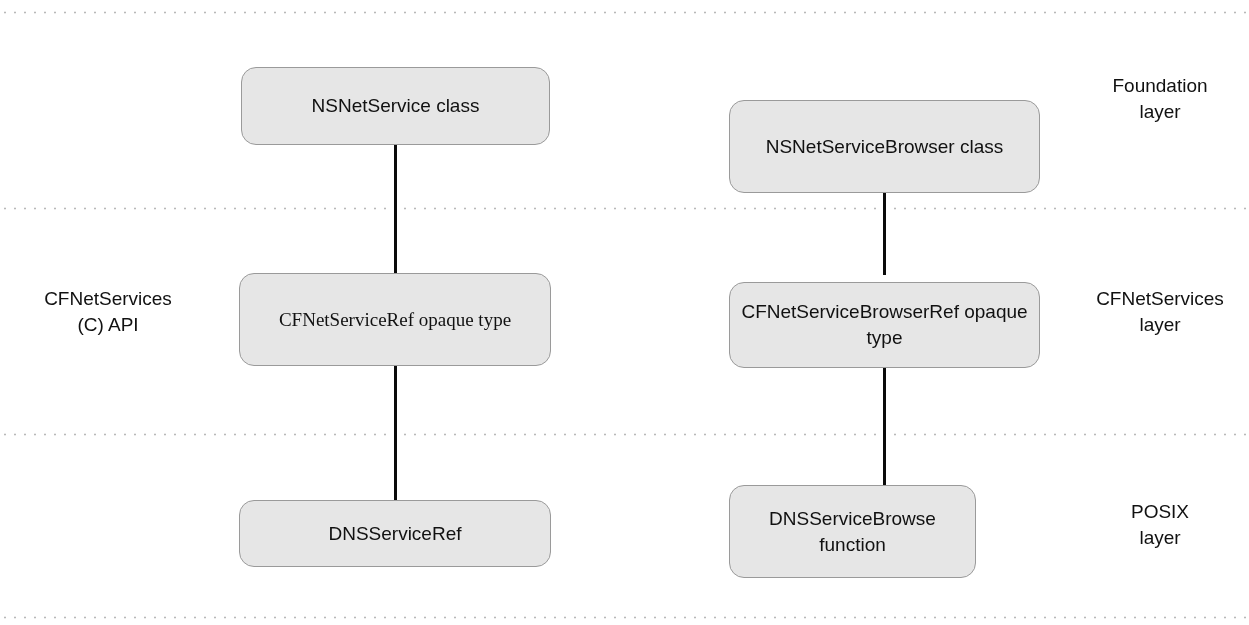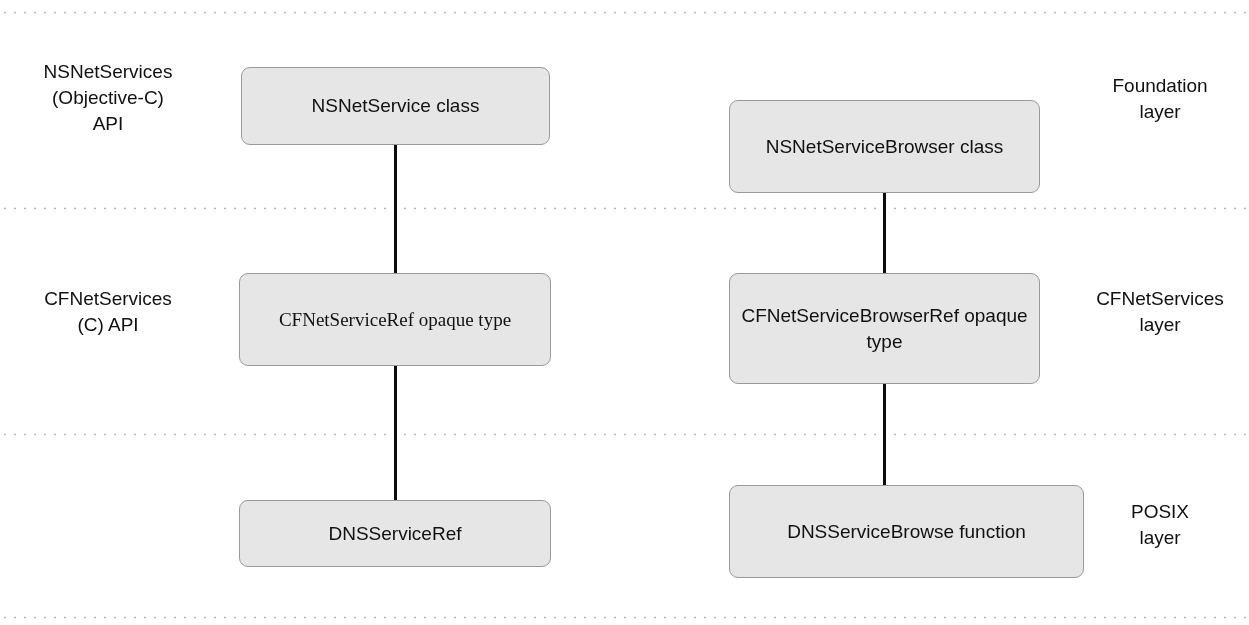--- a/index.html
+++ b/index.html
@@ -25,21 +25,21 @@
     background-image: radial-gradient(circle, #b8b8b8 0.9px, rgba(255,255,255,0) 1.2px);
     background-size: 10px 3px;
     background-repeat: repeat-x;
     background-position: 0 center;
   }
   .node {
     position: absolute;
     box-sizing: border-box;
     background: #e6e6e6;
     border: 1px solid #9a9a9a;
-    border-radius: 9px;
+    border-radius: 15px;
     display: flex;
     align-items: center;
     justify-content: center;
     text-align: center;
     font-size: 19px;
     color: #111111;
     line-height: 1.35;
     padding: 4px 8px;
   }
   .connector {
@@ -67,46 +67,43 @@
   <div class="divider" style="top:11px;"></div>
   <div class="divider" style="top:207px;"></div>
   <div class="divider" style="top:433px;"></div>
   <div class="divider" style="top:616px;"></div>
 
   <div class="connector" style="left:394px; top:140px; height:135px;"></div>
   <div class="connector" style="left:883px; top:140px; height:135px;"></div>
   <div class="connector" style="left:394px; top:360px; height:150px;"></div>
   <div class="connector" style="left:883px; top:360px; height:150px;"></div>
 
-  <div class="side-label left" style="left:8px; top:59px; width:200px;">NSNetServices
-(Objective-C)
-API</div>
 
   <div class="node" style="left:241px; top:67px; width:309px; height:78px;">NSNetService class</div>
 
   <div class="node" style="left:729px; top:60px; width:311px; height:93px;margin-top:40px;">NSNetServiceBrowser
 class</div>
 
   <div class="side-label" style="left:1060px; top:73px; width:200px;">Foundation
 layer</div>
 
   <div class="side-label left" style="left:8px; top:286px; width:200px;">CFNetServices
 (C) API</div>
 
   <div class="node" style="left:239px; top:273px; width:312px; height:93px;font-family:Liberation Serif, serif;">CFNetServiceRef
 opaque type</div>
 
-  <div class="node" style="left:729px; top:273px; width:311px; height:111px;">CFNetServiceBrowserRef
+  <div class="node" style="left:729px; top:282px; width:311px; height:86px;">CFNetServiceBrowserRef
 opaque type</div>
 
   <div class="side-label" style="left:1060px; top:286px; width:200px;">CFNetServices
 layer</div>
 
 
   <div class="node" style="left:239px; top:500px; width:312px; height:67px;text-align:center;">DNSServiceRef</div>
 
-  <div class="node" style="left:729px; top:485px; width:355px; height:93px;">DNSServiceBrowse
+  <div class="node" style="left:729px; top:485px; width:247px; height:93px;">DNSServiceBrowse
 function</div>
 
   <div class="side-label" style="left:1060px; top:499px; width:200px;">POSIX
 layer</div>
 
 </div>
 
 </body></html>

